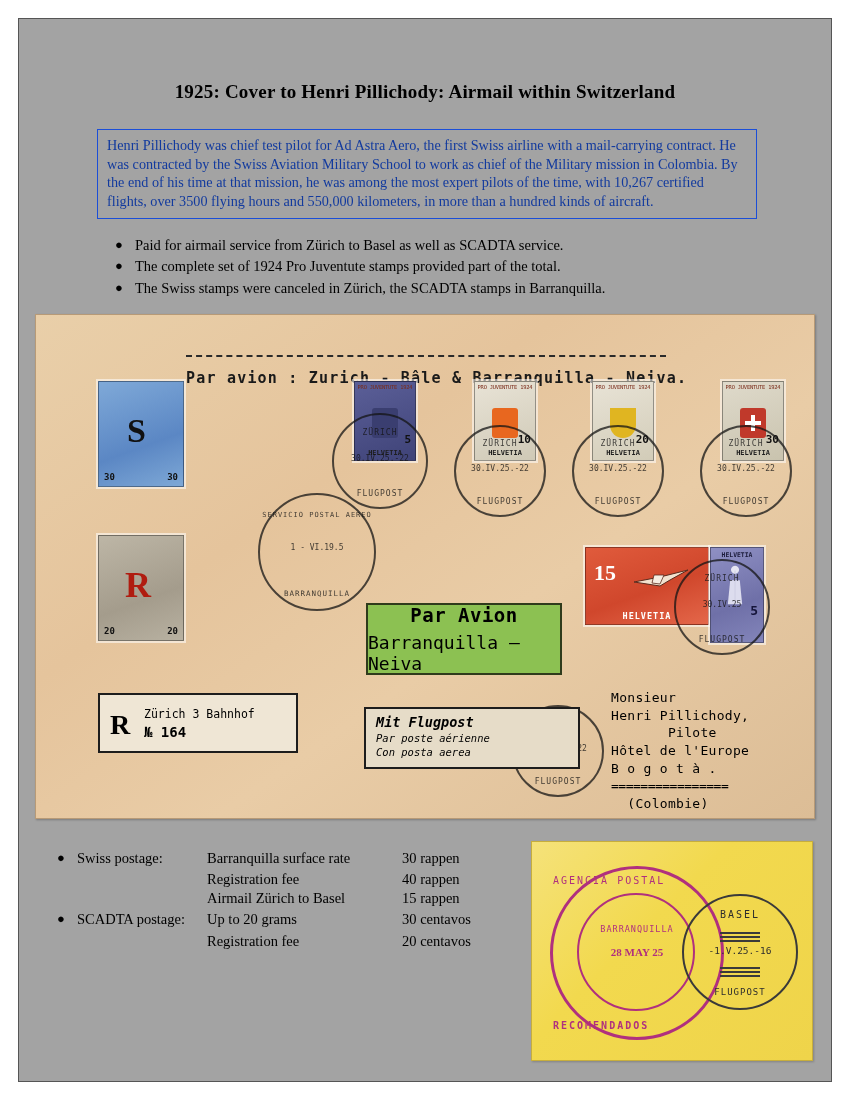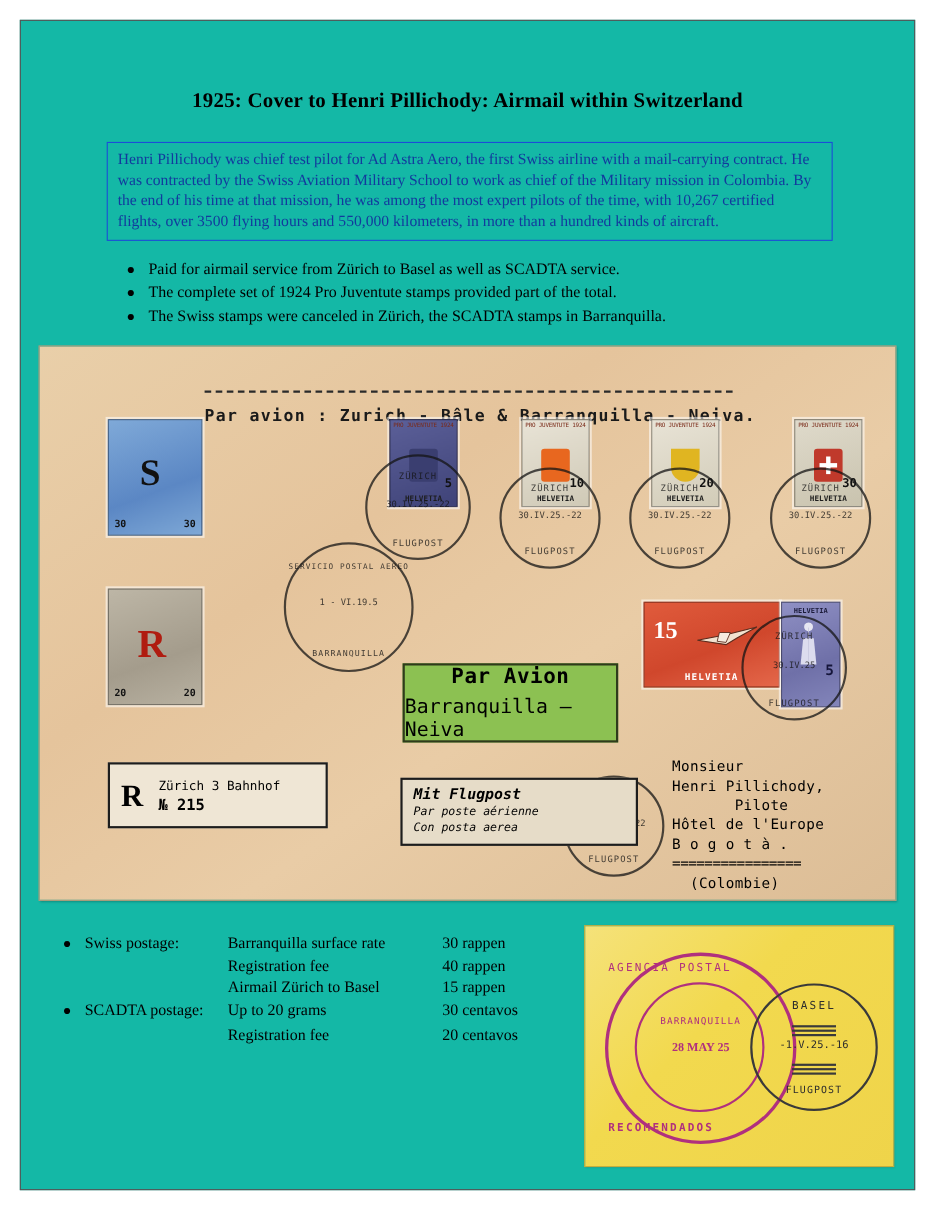--- a/index.html
+++ b/index.html
@@ -15,21 +15,21 @@
     position: relative;
     overflow: hidden;
   }
   .page {
     position: absolute;
     left: 18px;
     top: 18px;
     width: 814px;
     height: 1064px;
     border: 1px solid #555;
-    background: #14b8a6;
+    background: #a3a3a3;
     box-sizing: border-box;
   }
   .title {
     position: absolute;
     left: 0;
     top: 62px;
     width: 100%;
     text-align: center;
     font-size: 19px;
     font-weight: bold;
@@ -427,21 +427,21 @@
     </div>
 
     <div class="par-avion">
       <div class="t1">Par Avion</div>
       <div class="t2">Barranquilla – Neiva</div>
     </div>
 
     <div class="reg-label">
       <div class="bigR2">R</div>
       <div class="r1">Zürich 3 Bahnhof</div>
-      <div class="r2">№ 215</div>
+      <div class="r2">№ 164</div>
     </div>
 
     <div class="mit-flugpost">
       <div class="m1">Mit Flugpost</div>
       <div class="m2">Par poste aérienne</div>
       <div class="m3">Con posta aerea</div>
     </div>
 
     <div class="address">
       <div class="ln">Monsieur</div>

